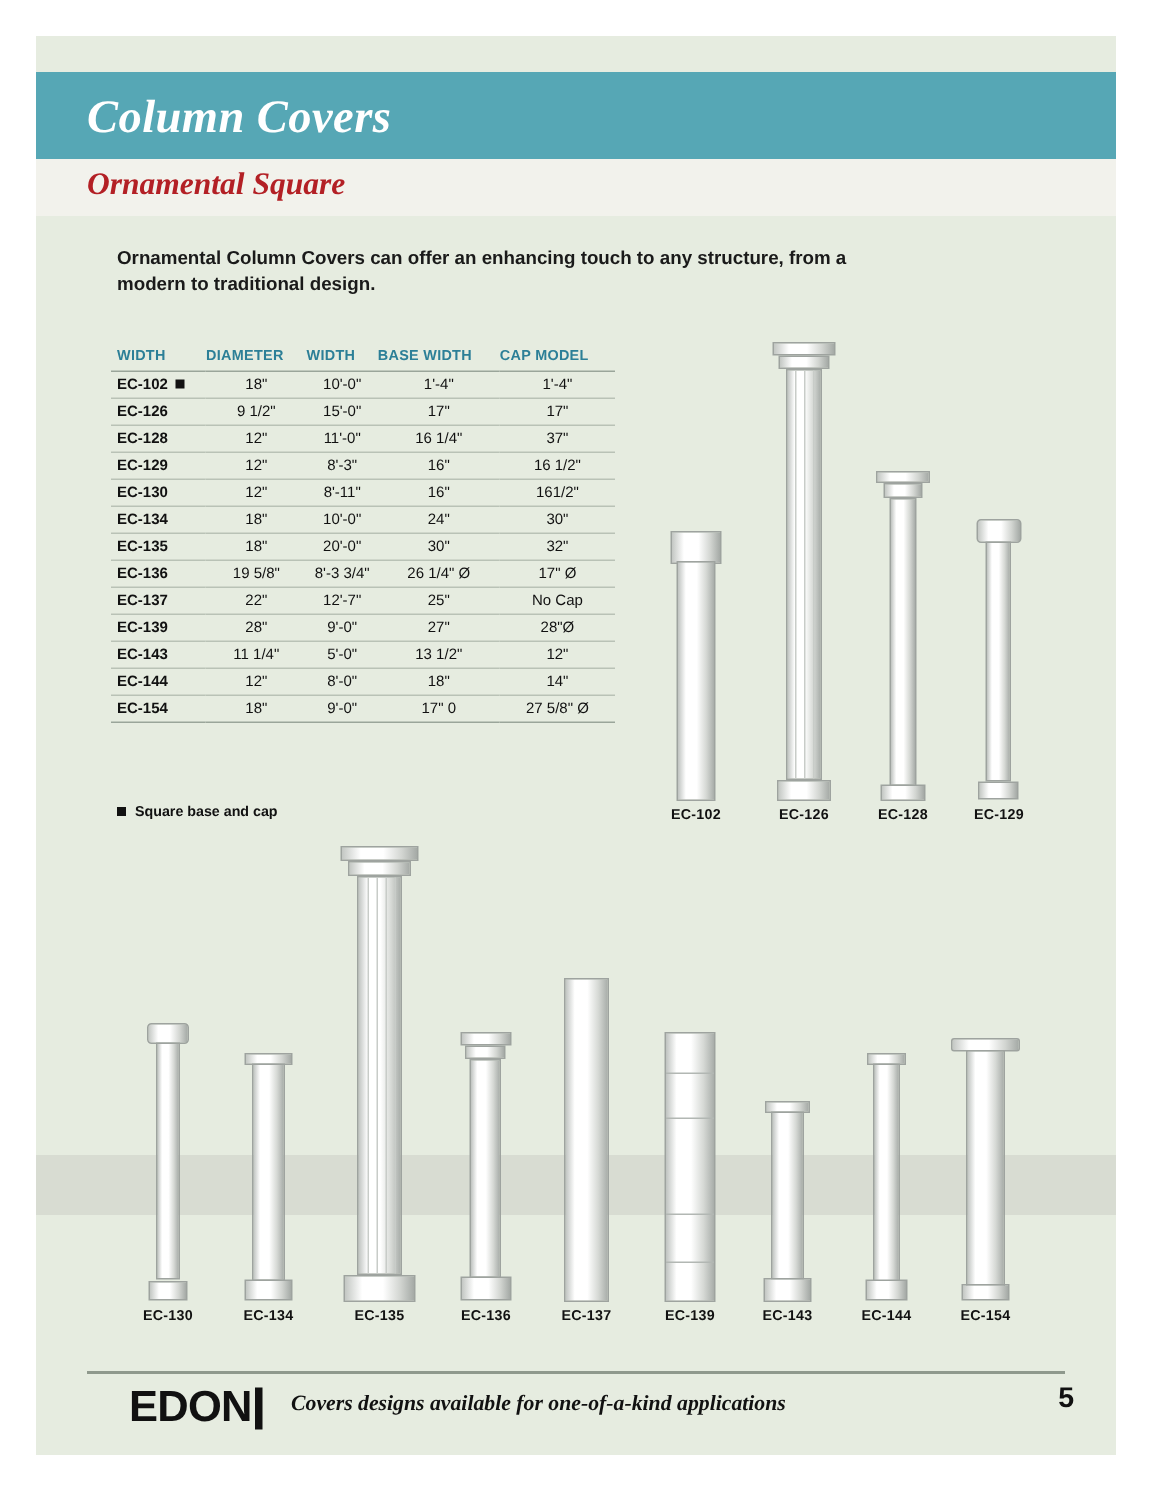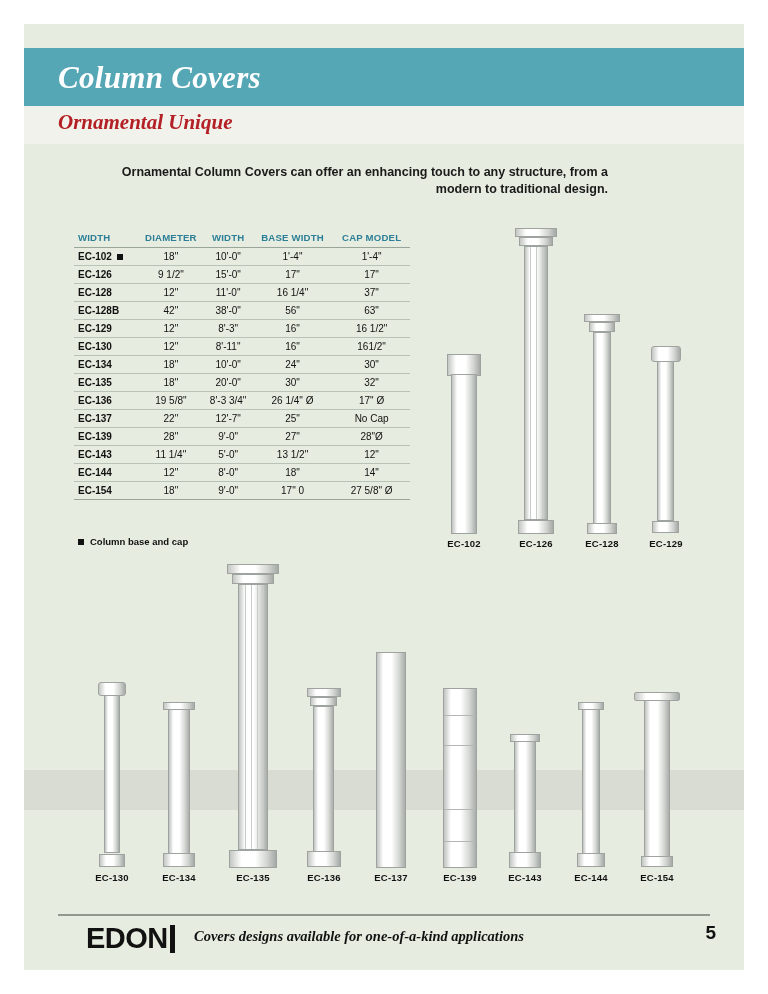--- a/index.html
+++ b/index.html
@@ -88,44 +88,43 @@
     left: 34px; top: 86px;
     font-family: "Liberation Serif", serif;
     font-style: italic;
     font-weight: bold;
     font-size: 21px;
     color: #b32025;
   }
 
   .intro {
     position: absolute;
-    left: 64px; top: 140px;
+    left: 54px; top: 140px;
     width: 520px;
     font-size: 12.5px;
     line-height: 17px;
     color: #1a1a1a;
     font-weight: 600;
-    text-align: right;
   }
 
   
   .spec-table {
     position: absolute;
     left: 50px; top: 206px;
     width: 336px;
     border-collapse: collapse;
     font-size: 10px;
   }
   .spec-table th {
     color: #2c7f97;
     font-weight: bold;
     font-size: 9.6px;
     letter-spacing: 0.2px;
     padding: 2px 0 4px 0;
-    text-align: center;
+    text-align: left;
     border-bottom: 1px solid #9aa59a;
   }
   .spec-table th.model-col { text-align: left; padding-left: 4px; }
   .spec-table td {
     padding: 3px 0;
     text-align: center;
     border-bottom: 1px solid #b9c2b6;
     color: #111111;
     font-size: 10px;
   }
@@ -245,21 +244,21 @@
 <body>
 
 <div class="page">
 
   <div class="canvas">
 
     <div class="header-band"></div>
     <div class="header-title">Column Covers</div>
 
     <div class="subhead-band"></div>
-    <div class="subhead-title">Ornamental Unique</div>
+    <div class="subhead-title">Ornamental Square</div>
 
     <div class="intro">Ornamental Column Covers can offer an enhancing touch to any structure, from a modern to traditional design.</div>
 
     <table class="spec-table">
       <thead>
         <tr>
           <th class="model-col">WIDTH</th>
           <th>DIAMETER</th>
           <th>WIDTH</th>
           <th>BASE WIDTH</th>
@@ -282,27 +281,20 @@
             <td>17"</td>
           </tr>
           <tr>
             <td class="model-col">EC-128</td>
             <td>12"</td>
             <td>11'-0"</td>
             <td>16 1/4"</td>
             <td>37"</td>
           </tr>
           <tr>
-            <td class="model-col">EC-128B</td>
-            <td>42"</td>
-            <td>38'-0"</td>
-            <td>56"</td>
-            <td>63"</td>
-          </tr>
-          <tr>
             <td class="model-col">EC-129</td>
             <td>12"</td>
             <td>8'-3"</td>
             <td>16"</td>
             <td>16 1/2"</td>
           </tr>
           <tr>
             <td class="model-col">EC-130</td>
             <td>12"</td>
             <td>8'-11"</td>
@@ -362,21 +354,21 @@
             <td class="model-col">EC-154</td>
             <td>18"</td>
             <td>9'-0"</td>
             <td>17" 0</td>
             <td>27 5/8" Ø</td>
           </tr>
         </tbody>
     </table>
 
     <div class="table-note">
-      <span class="sq"></span><span>Column base and cap</span>
+      <span class="sq"></span><span>Square base and cap</span>
     </div>
 
     <div class="col-fig" style="left:410px; top:330px; width:60px;">
       <div style="position:relative;height:180px;">
         <div class="cap" style="width:34px;height:22px;position:absolute;left:13px;top:0;"></div>
         <div class="shaft" style="width:26px;height:160px;position:absolute;left:17px;top:20px;"></div>
       </div>
       <div class="col-label">EC-102</div>
     </div>
 

